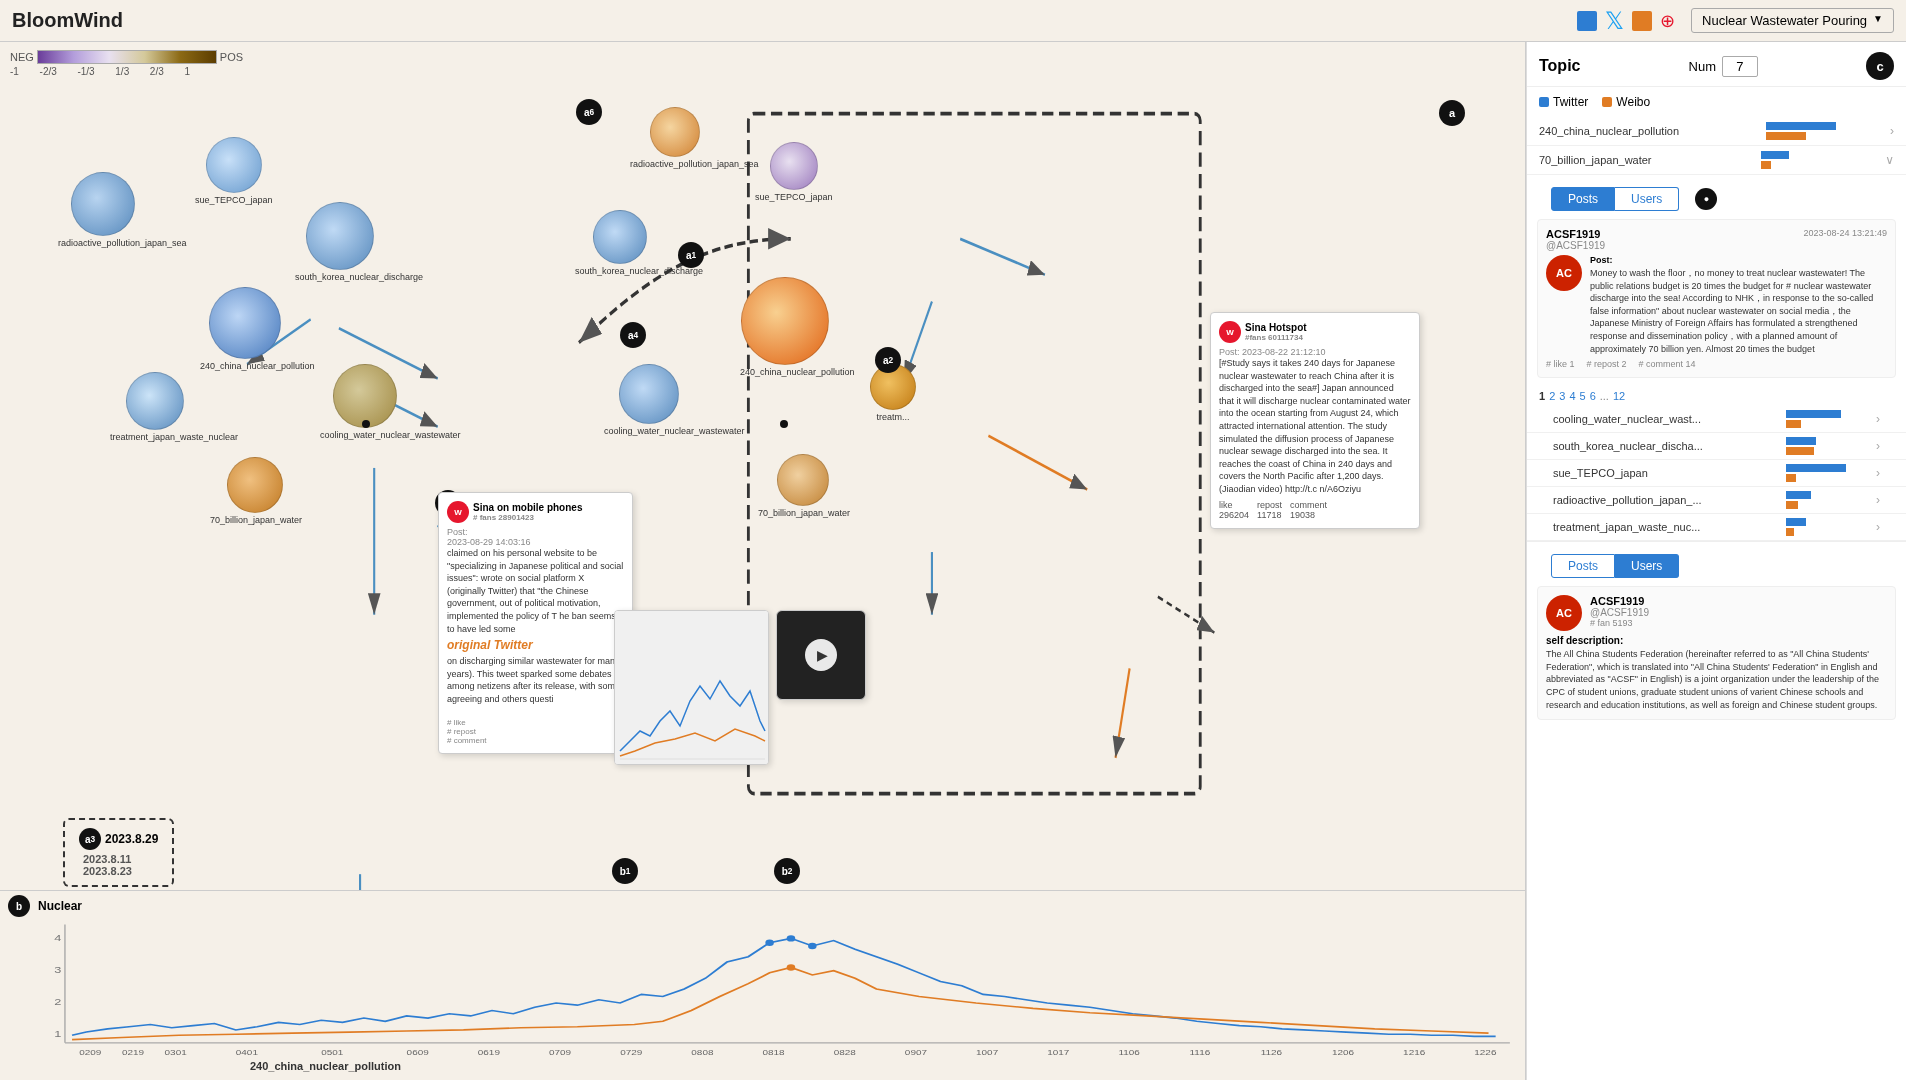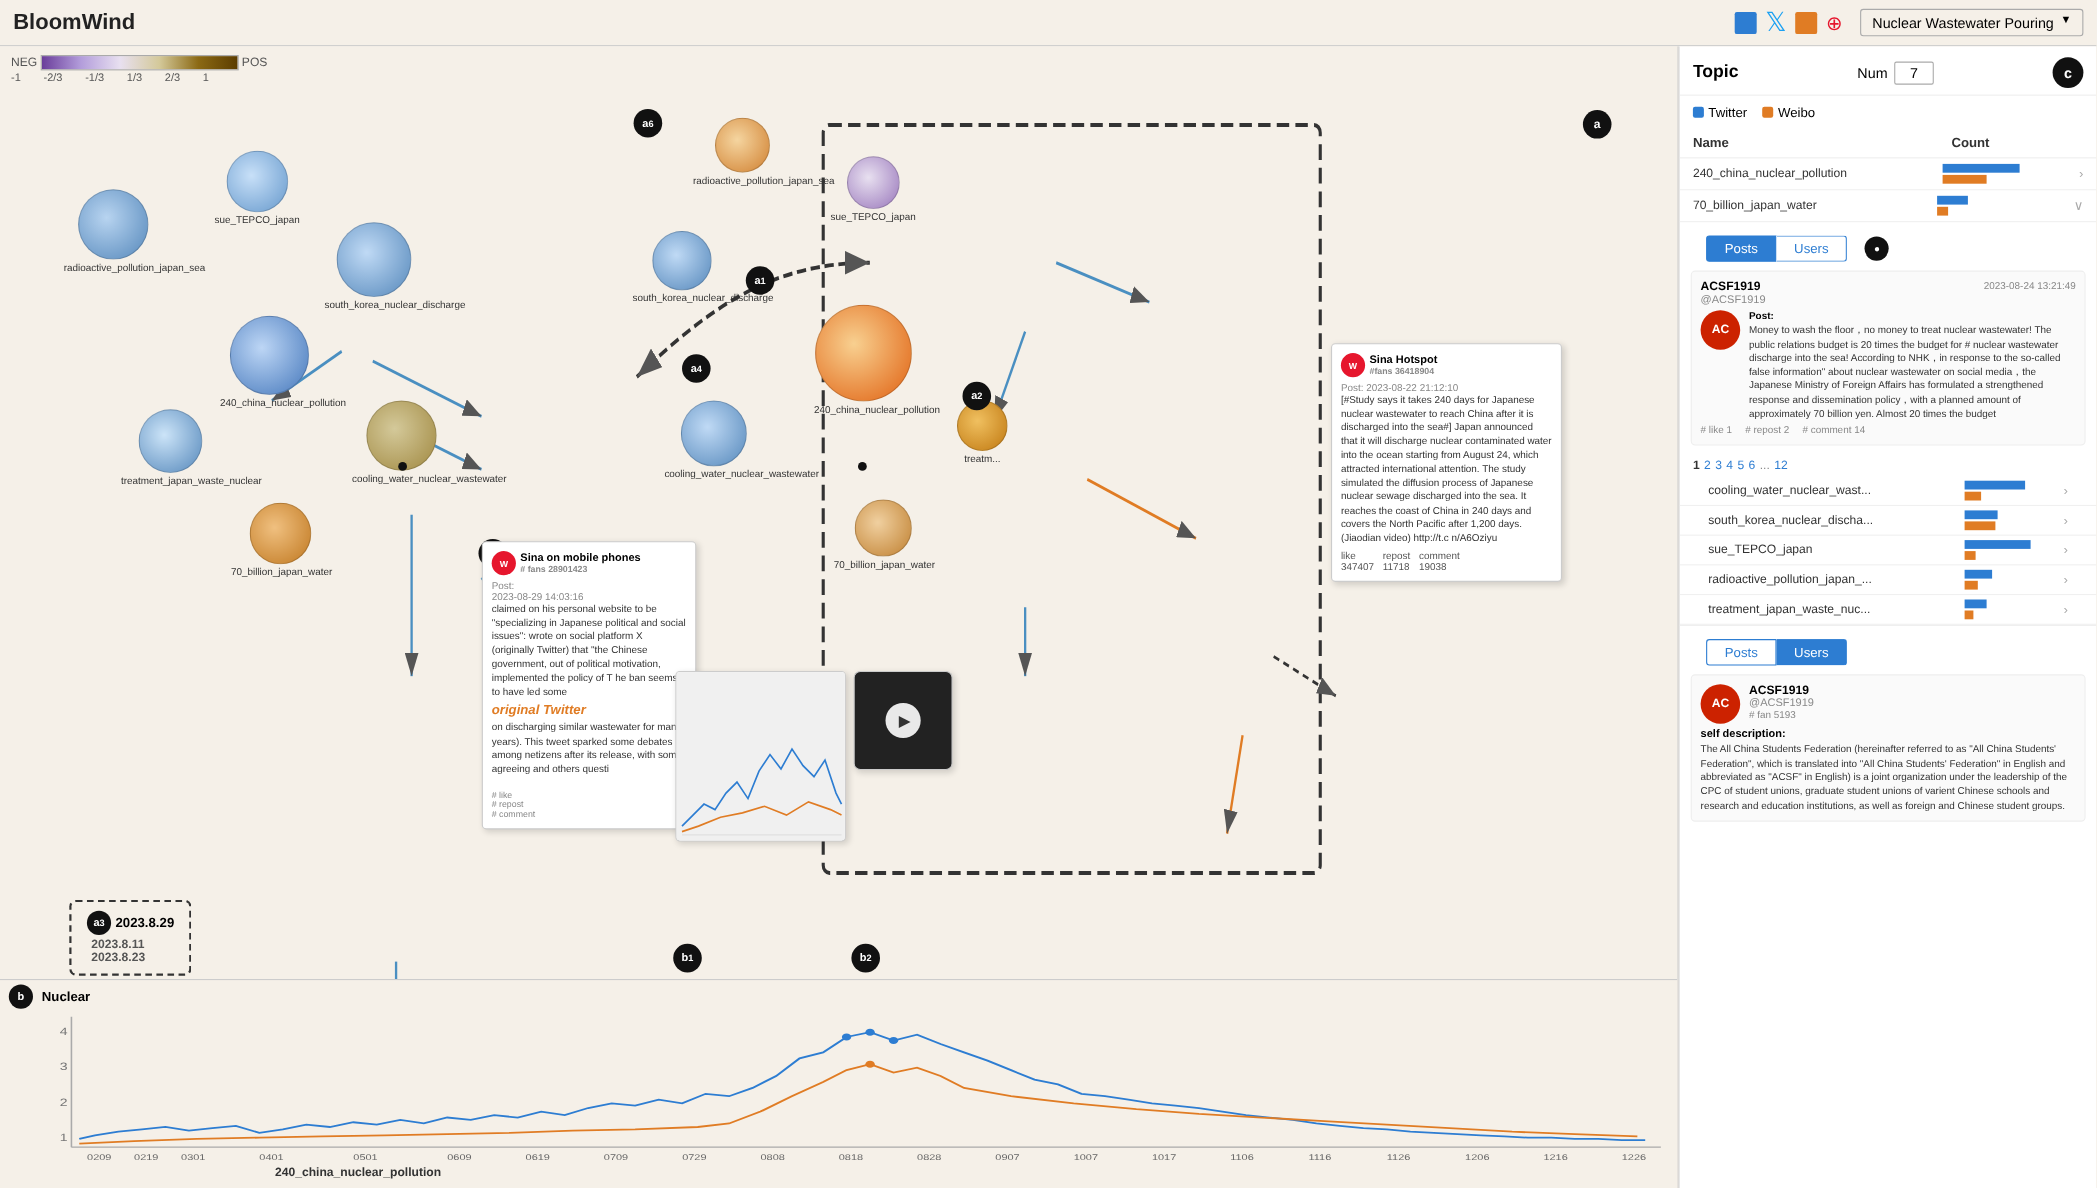--- a/index.html
+++ b/index.html
@@ -570,31 +570,31 @@
     <div class="badge" style="top:57px;left:576px;font-size:10px;">a<sub>6</sub></div>
     <div class="badge" style="top:200px;left:678px;font-size:10px;">a<sub>1</sub></div>
     <div class="badge" style="top:305px;left:875px;font-size:10px;">a<sub>2</sub></div>
     <div class="badge" style="top:280px;left:620px;font-size:10px;">a<sub>4</sub></div>
 
     <div class="popup-card" style="right:105px;top:270px;max-width:210px;z-index:25;">
       <div class="card-source">
         <div style="width:22px;height:22px;border-radius:50%;background:#e6162d;color:white;font-size:8px;display:flex;align-items:center;justify-content:center;">W</div>
         <div>
           <div>Sina Hotspot</div>
-          <div style="font-size:8px;color:#888;">#fans  36418904</div>
+          <div style="font-size:8px;color:#888;">#fans  60111734</div>
         </div>
       </div>
       <div class="card-meta">
         <span>Post:</span> <span>2023-08-22 21:12:10</span>
       </div>
       <div class="card-body">[#Study says it takes 240 days for Japanese nuclear wastewater to reach China after it is discharged into the sea#] Japan announced that it will discharge nuclear contaminated water into the ocean starting from August 24, which attracted international attention. The study simulated the diffusion process of Japanese nuclear sewage discharged into the sea. It reaches the coast of China in 240 days and covers the North Pacific after 1,200 days. (Jiaodian video) http://t.c n/A6Oziyu</div>
       <div class="card-stats">
         <div>
           <div>like</div>
-          <div>347407</div>
+          <div>296204</div>
         </div>
         <div>
           <div>repost</div>
           <div>11718</div>
         </div>
         <div>
           <div>comment</div>
           <div>19038</div>
         </div>
       </div>
@@ -723,24 +723,20 @@
           <div class="dot-blue"></div>
           <span>Twitter</span>
         </div>
         <div class="rp-legend-item">
           <div class="dot-orange"></div>
           <span>Weibo</span>
         </div>
       </div>
     </div>
 
-    <div class="rp-table-header">
-      <span class="col-name">Name</span>
-      <span class="col-count">Count</span>
-    </div>
 
     <div class="rp-row">
       <span class="row-name">240_china_nuclear_pollution</span>
       <div class="row-bars">
         <div class="bar-row">
             <div class="bar-blue" style="width:70px;"></div>
           </div>
         <div class="bar-row">
             <div class="bar-orange" style="width:40px;"></div>
           </div>

